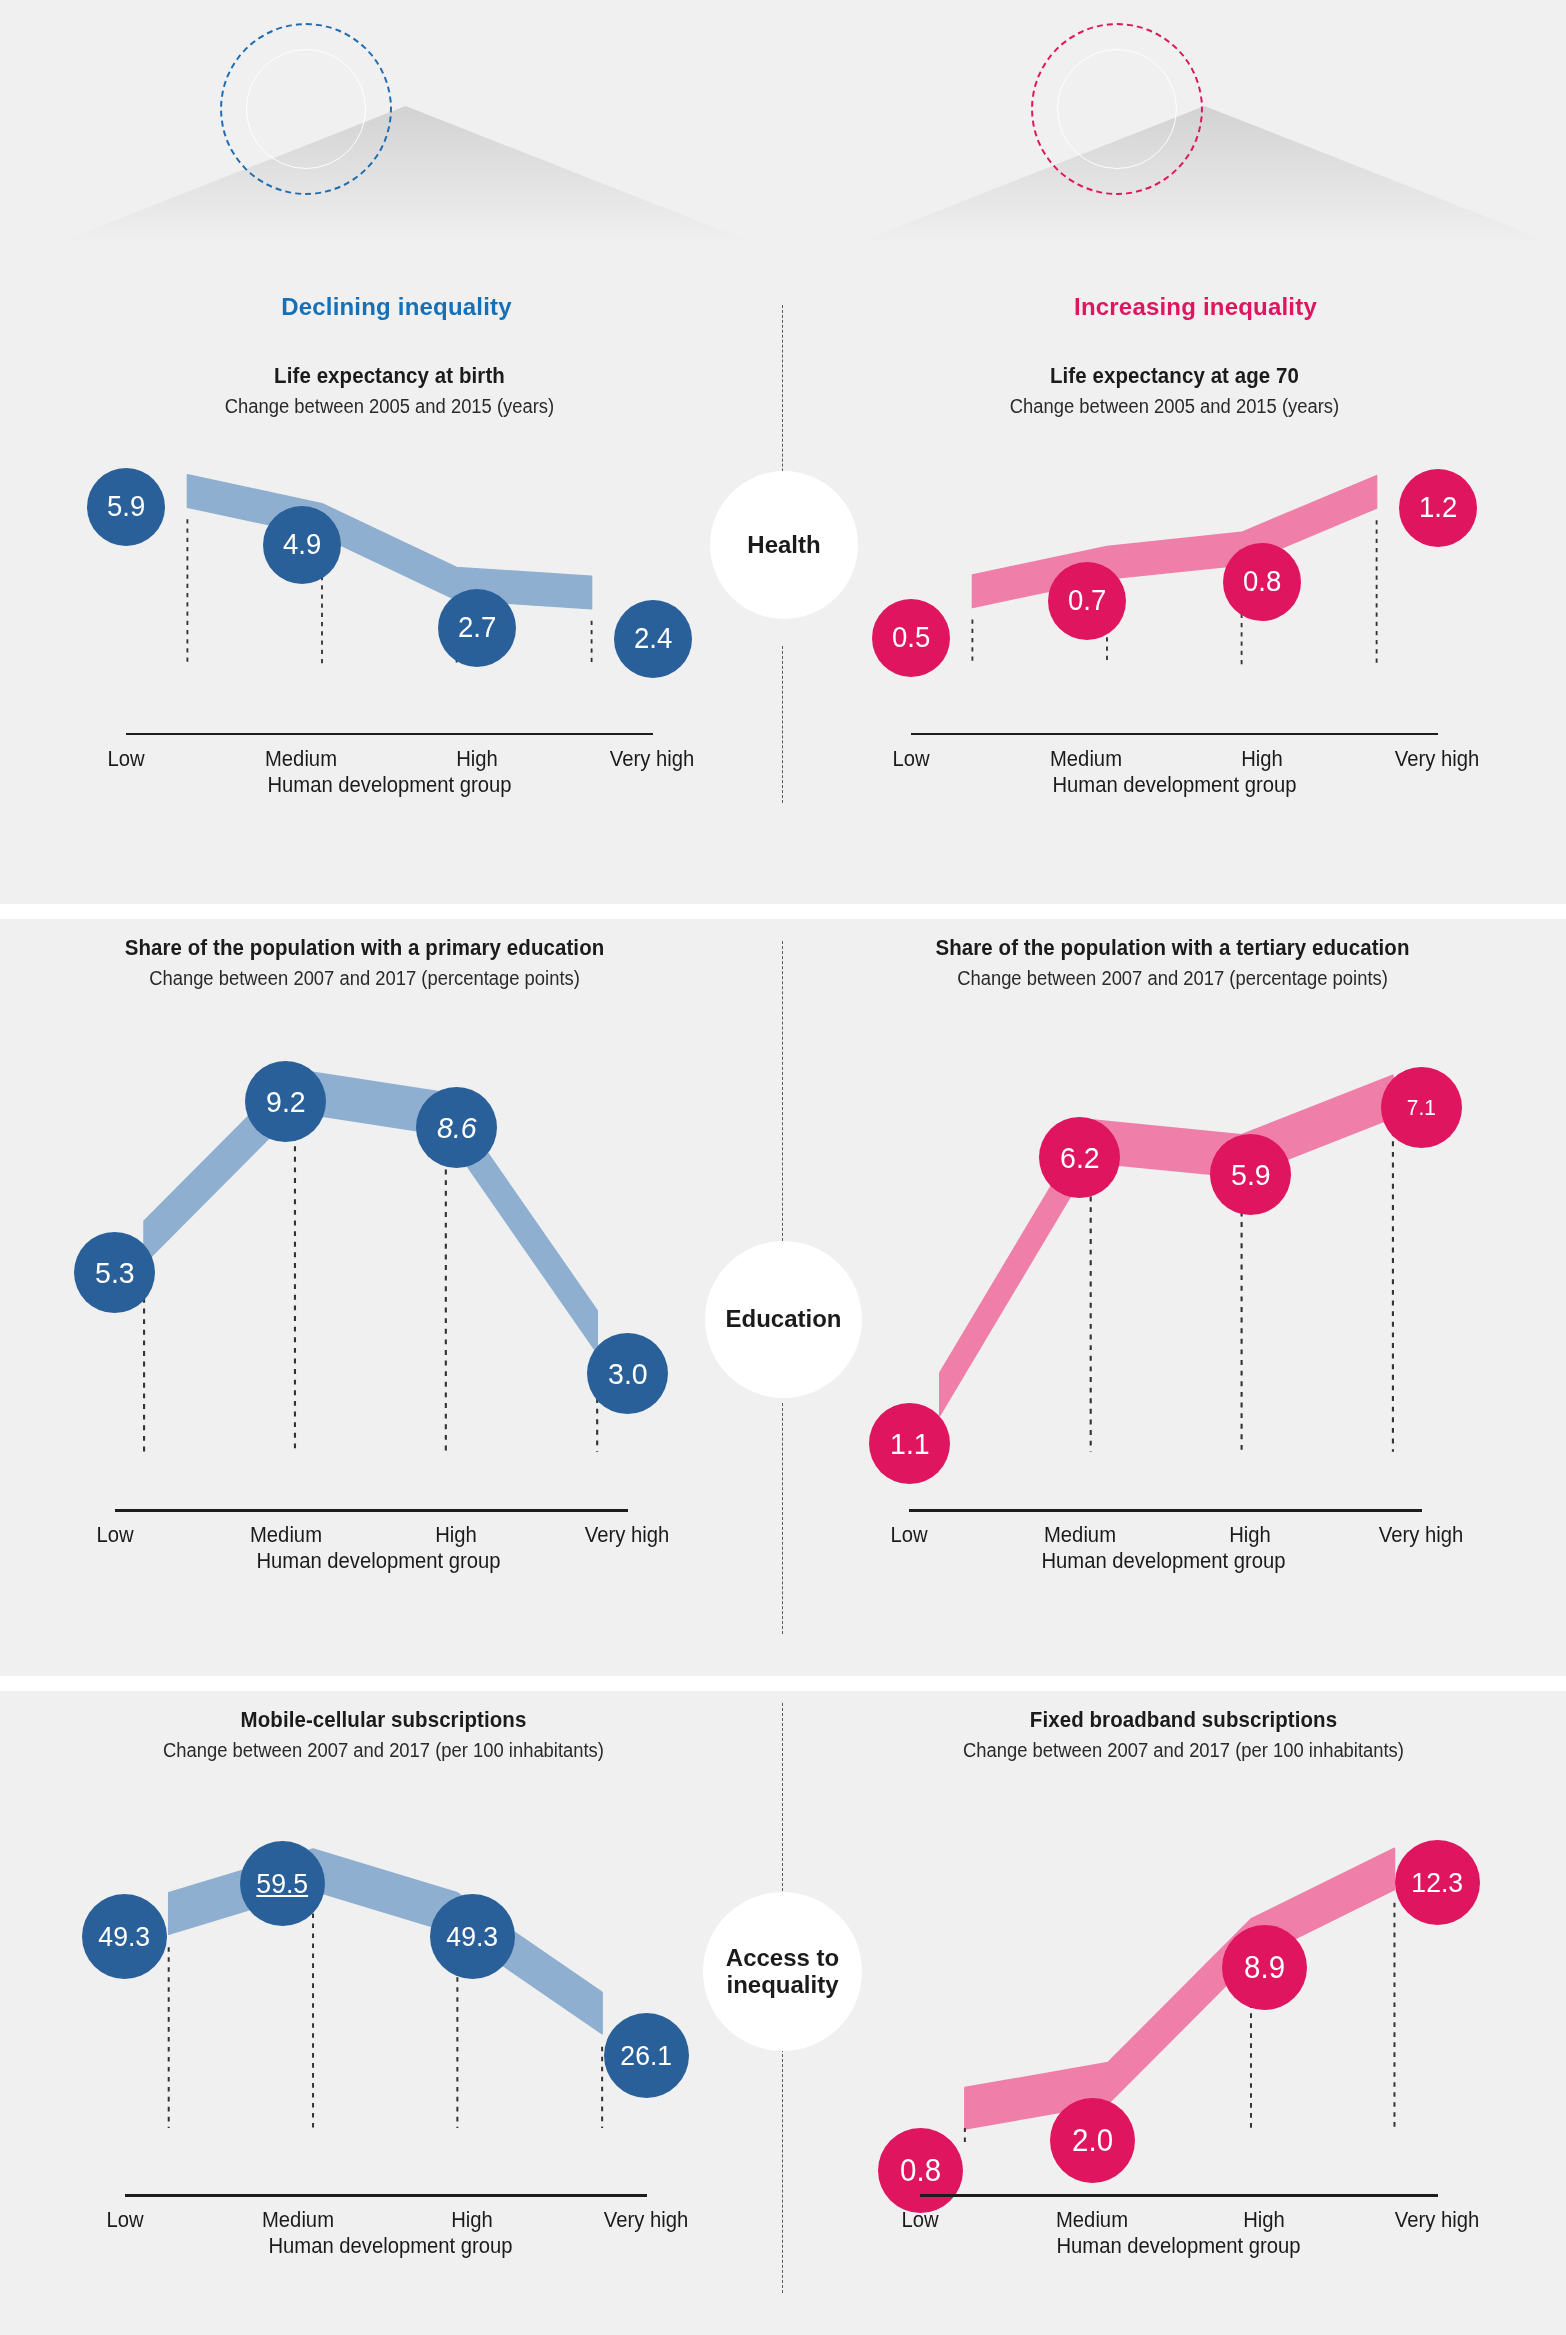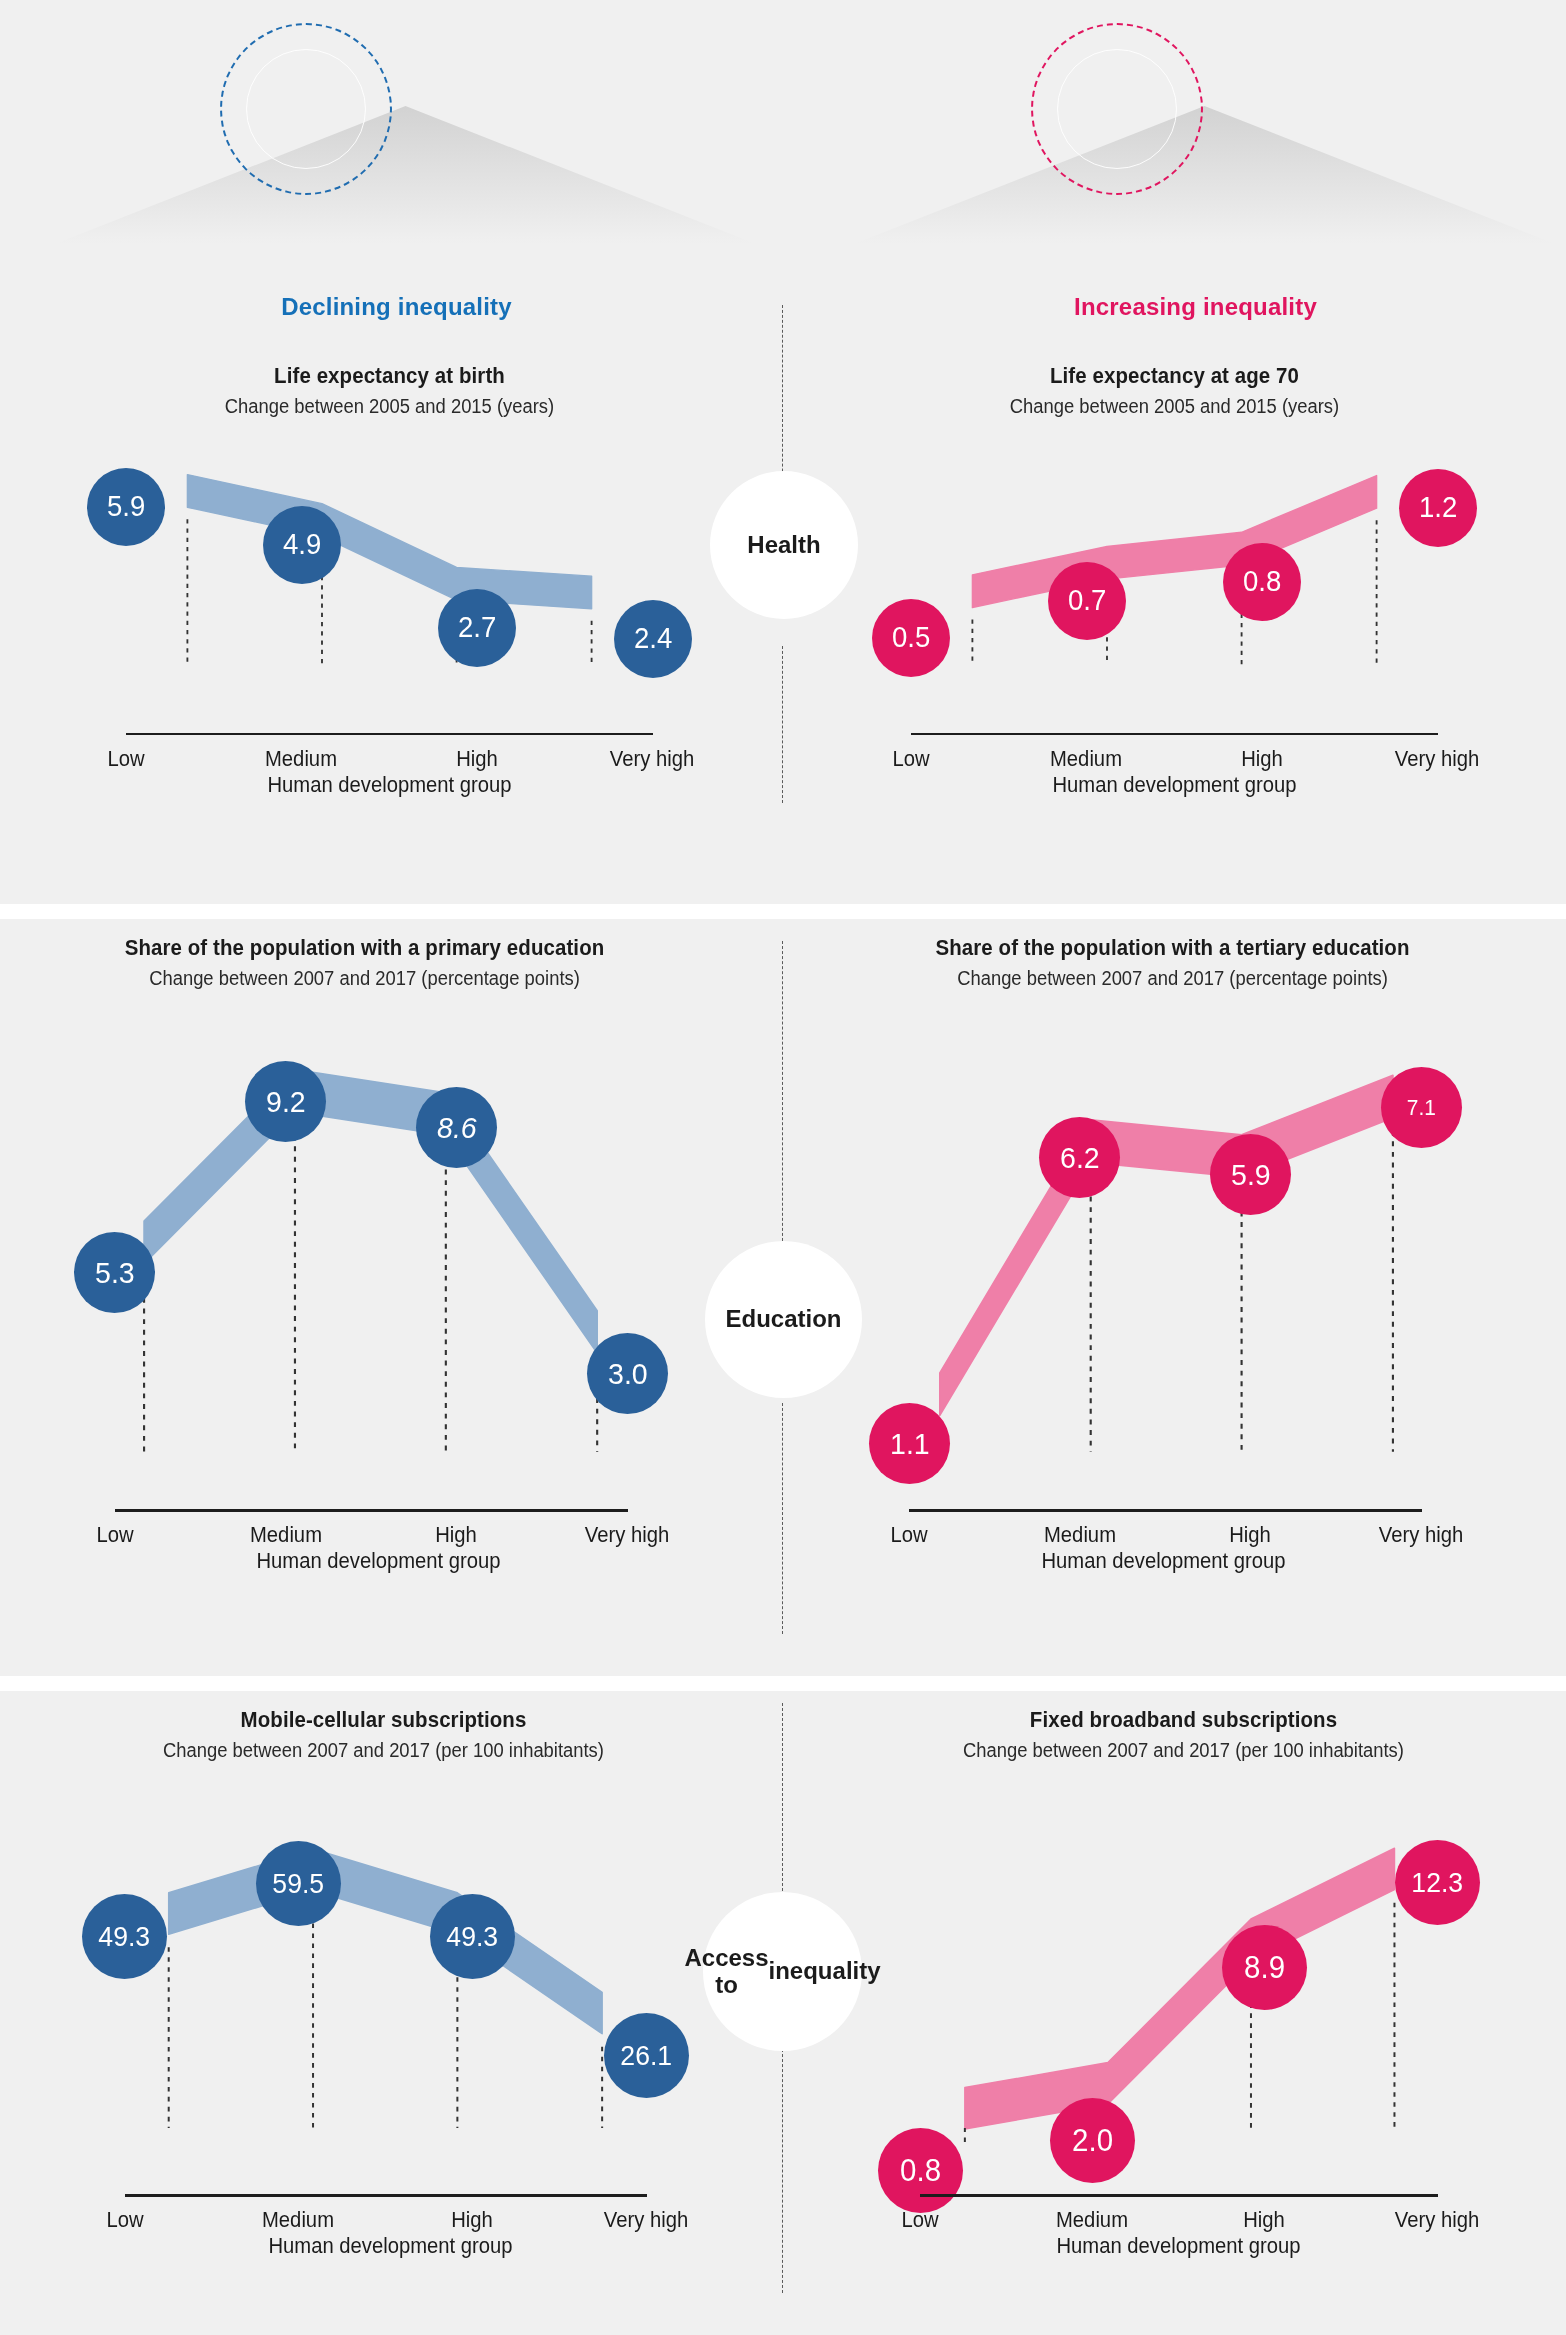--- a/index.html
+++ b/index.html
@@ -148,21 +148,21 @@
   <div class="divider" style="left:782px; top:2044px; height:249px;"></div>
 
   <div class="center-pill" style="left:705px; top:1241px; width:157px; height:157px; font-size:24px;">
     <span>Education</span>
   </div>
 
   <div class="center-pill" style="left:710px; top:471px; width:148px; height:148px; font-size:24px;">
     <span>Health</span>
   </div>
 
-  <div class="center-pill" style="left:703px; top:1892px; width:159px; height:159px; font-size:24px; flex-direction:row;">
+  <div class="center-pill" style="left:703px; top:1892px; width:159px; height:159px; font-size:24px; flex-direction:column;">
     <span>Access to</span>
     <span>inequality</span>
   </div>
 
   <div class="chart" id="chart-0" style="left:57px; top:362px;">
     <div class="chart-title">Life expectancy at birth</div>
     <div class="chart-sub">Change between 2005 and 2015 (years)</div>
     <div class="plot" id="plot-0" style="height:295px; margin-top:18.5px;">
         <svg viewBox="0 0 720 416" width="665" height="384" style="position: absolute; left: 0px; top: 0px; overflow: visible;">
           <path d="M75,51.6363636363636 L264.81,92.5454545454545 L454.62,182.54545454545453 L645,194.8181818181818 L645,240.8181818181818 L454.62,228.54545454545453 L264.81,138.5454545454545 L75,97.6363636363636 Z" fill="#8fafd0" stroke="#8fafd0" stroke-width="2" stroke-linejoin="round"></path>
@@ -311,21 +311,21 @@
         <svg viewBox="0 0 720 511" width="665" height="472" style="position: absolute; left: 0px; top: 0px; overflow: visible;">
           <path d="M80,118.36818181818182 L268.145,61.34090909090912 L456.29,118.36818181818182 L645,248.0772727272727 L645,302.0772727272727 L456.29,172.36818181818182 L268.145,115.34090909090912 L80,172.36818181818182 Z" fill="#8fafd0" stroke="#8fafd0" stroke-width="2" stroke-linejoin="round"></path>
           <line x1="80" x2="80" y1="189.36818181818182" y2="425" stroke="#333" stroke-width="2.6" stroke-dasharray="6 7"></line>
           <line x1="268.145" x2="268.145" y1="132.34090909090912" y2="425" stroke="#333" stroke-width="2.6" stroke-dasharray="6 7"></line>
           <line x1="456.29" x2="456.29" y1="189.36818181818182" y2="425" stroke="#333" stroke-width="2.6" stroke-dasharray="6 7"></line>
           <line x1="645" x2="645" y1="319.0772727272727" y2="425" stroke="#333" stroke-width="2.6" stroke-dasharray="6 7"></line>
         </svg>
         <div class="marker blue" style="height: 85px; width: 85px; left: 31px; top: 92px; font-size: 28px;">
           <span class="mval">49.3</span>
         </div>
-        <div class="marker blue" style="height: 85px; width: 85px; left: 205px; top: 39px; font-size: 28px;">
+        <div class="marker blue" style="height: 85px; width: 85px; left: 189px; top: 39px; font-size: 28px; text-decoration: underline;">
           <span class="mval">59.5</span>
         </div>
         <div class="marker blue" style="height: 85px; width: 85px; left: 379px; top: 92px; font-size: 28px;">
           <span class="mval">49.3</span>
         </div>
         <div class="marker blue" style="height: 85px; width: 85px; left: 553px; top: 211px; font-size: 28px;">
           <span class="mval">26.1</span>
         </div>
       </div>
     <div style="position:relative; height:72px;">

